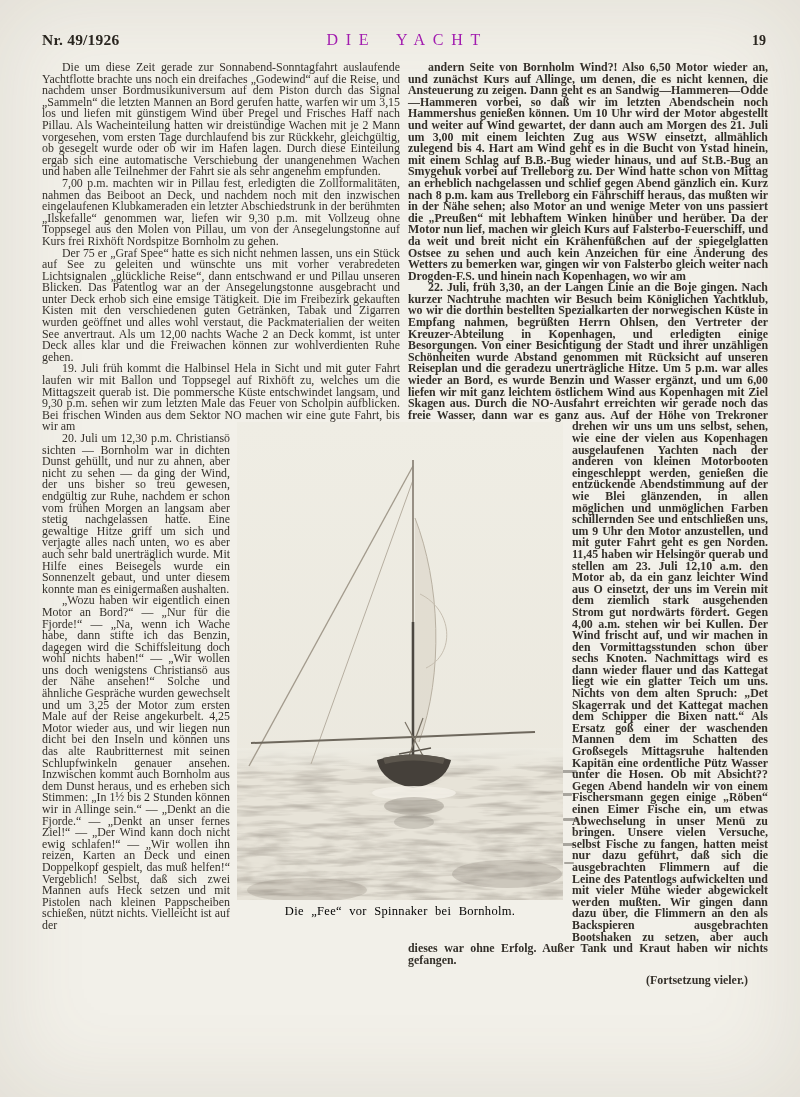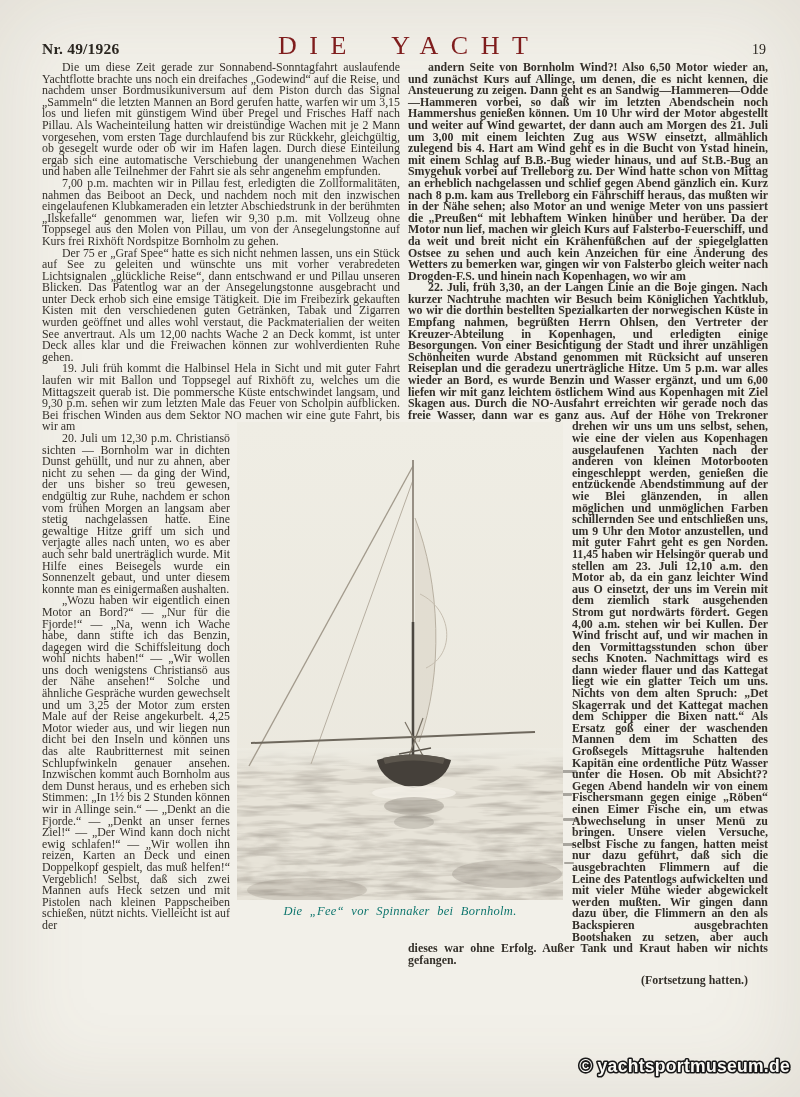--- a/index.html
+++ b/index.html
@@ -21,27 +21,27 @@
     position: absolute; left: 42px; right: 34px; top: 31px;
     display: flex; align-items: baseline;
   }
   #issue {
     width: 180px;
     font-size: 15.5px; font-weight: bold; letter-spacing: 0.2px;
     color: #2a2620;
   }
   #masthead {
     flex: 1; text-align: center;
-    font-size: 26px; letter-spacing: 0.48em; word-spacing: 0.55em;
-    color: #7f1d1d;
+    font-size: 16px; letter-spacing: 0.48em; word-spacing: 0.55em;
+    color: #a21caf;
     padding-left: 0.4em; 
   }
   #pagenum {
     width: 180px; text-align: right;
-    font-size: 14px; color: #2a2620;
+    font-size: 14px; color: #2a2620; font-weight: bold;
   }
   
   #columns {
     position: absolute; left: 42px; top: 62px; width: 726px;
     display: flex; gap: 8px;
     z-index: 2;
   }
   .col {
     font-size: 11.9px; line-height: 11.6px;
     text-align: justify;
@@ -64,23 +64,22 @@
   }
   
   #photo {
     position: absolute; left: 237px; top: 422px;
     width: 326px; height: 478px;
     z-index: 1;
   }
   #caption {
     position: absolute; left: 237px; top: 904px; width: 326px;
     text-align: center;
-    font-style: italic;
     font-size: 12.5px; letter-spacing: 0.3px; word-spacing: 4px;
-    color: #0f766e;
+    color: #000000;
     z-index: 2;
   }
   
   .speck {
     position: absolute; background: #4e4a42; opacity: 0.45;
     border-radius: 1px;
   }
   
   #watermark {
     position: absolute; right: 6px; bottom: 12px;
@@ -107,21 +106,21 @@
       <p>Der 75 er „Graf Spee“ hatte es sich nicht nehmen lassen, uns ein Stück auf See zu geleiten und wünschte uns mit vorher verabredeten Lichtsignalen „glückliche Reise“, dann entschwand er und Pillau unseren Blicken. Das Patentlog war an der Ansegelungstonne ausgebracht und unter Deck erhob sich eine emsige Tätigkeit. Die im Freibezirk gekauften Kisten mit den verschiedenen guten Getränken, Tabak und Zigarren wurden geöffnet und alles wohl verstaut, die Packmaterialien der weiten See anvertraut. Als um 12,00 nachts Wache 2 an Deck kommt, ist unter Deck alles klar und die Freiwachen können zur wohlverdienten Ruhe gehen.</p>
       <p>19. Juli früh kommt die Halbinsel Hela in Sicht und mit guter Fahrt laufen wir mit Ballon und Toppsegel auf Rixhöft zu, welches um die Mittagszeit querab ist. Die pommersche Küste entschwindet langsam, und 9,30 p.m. sehen wir zum letzten Male das Feuer von Scholpin aufblicken. Bei frischen Winden aus dem Sektor NO machen wir eine gute Fahrt, bis wir am</p>
       <p>20. Juli um 12,30 p.m. Christiansö sichten — Bornholm war in dichten Dunst gehüllt, und nur zu ahnen, aber nicht zu sehen — da ging der Wind, der uns bisher so treu gewesen, endgültig zur Ruhe, nachdem er schon vom frühen Morgen an langsam aber stetig nachgelassen hatte. Eine gewaltige Hitze griff um sich und verjagte alles nach unten, wo es aber auch sehr bald unerträglich wurde. Mit Hilfe eines Beisegels wurde ein Sonnenzelt gebaut, und unter diesem konnte man es einigermaßen aushalten.</p>
       <p>„Wozu haben wir eigentlich einen Motor an Bord?“ — „Nur für die Fjorde!“ — „Na, wenn ich Wache habe, dann stifte ich das Benzin, dagegen wird die Schiffsleitung doch wohl nichts haben!“ — „Wir wollen uns doch wenigstens Christiansö aus der Nähe ansehen!“ Solche und ähnliche Gespräche wurden gewechselt und um 3,25 der Motor zum ersten Male auf der Reise angekurbelt. 4,25 Motor wieder aus, und wir liegen nun dicht bei den Inseln und können uns das alte Raubritternest mit seinen Schlupfwinkeln genauer ansehen. Inzwischen kommt auch Bornholm aus dem Dunst heraus, und es erheben sich Stimmen: „In 1½ bis 2 Stunden können wir in Allinge sein.“ — „Denkt an die Fjorde.“ — „Denkt an unser fernes Ziel!“ — „Der Wind kann doch nicht ewig schlafen!“ — „Wir wollen ihn reizen, Karten an Deck und einen Doppelkopf gespielt, das muß helfen!“ Vergeblich! Selbst, daß sich zwei Mannen aufs Heck setzen und mit Pistolen nach kleinen Pappscheiben schießen, nützt nichts. Vielleicht ist auf der</p>
     </div>
     <div class="col" id="col-right">
       <div class="push-right"></div>
       <div class="block-right"></div>
       <p>andern Seite von Bornholm Wind?! Also 6,50 Motor wieder an, und zunächst Kurs auf Allinge, um denen, die es nicht kennen, die Ansteuerung zu zeigen. Dann geht es an Sandwig—Hammeren—Odde—Hammeren vorbei, so daß wir im letzten Abendschein noch Hammershus genießen können. Um 10 Uhr wird der Motor abgestellt und weiter auf Wind gewartet, der dann auch am Morgen des 21. Juli um 3,00 mit einem leichten Zug aus WSW einsetzt, allmählich zulegend bis 4. Hart am Wind geht es in die Bucht von Ystad hinein, mit einem Schlag auf B.B.-Bug wieder hinaus, und auf St.B.-Bug an Smygehuk vorbei auf Trelleborg zu. Der Wind hatte schon von Mittag an erheblich nachgelassen und schlief gegen Abend gänzlich ein. Kurz nach 8 p.m. kam aus Trelleborg ein Fährschiff heraus, das mußten wir in der Nähe sehen; also Motor an und wenige Meter von uns passiert die „Preußen“ mit lebhaftem Winken hinüber und herüber. Da der Motor nun lief, machen wir gleich Kurs auf Falsterbo-Feuerschiff, und da weit und breit nicht ein Krähenfüßchen auf der spiegelglatten Ostsee zu sehen und auch kein Anzeichen für eine Änderung des Wetters zu bemerken war, gingen wir von Falsterbo gleich weiter nach Drogden-F.S. und hinein nach Kopenhagen, wo wir am</p>
       <p>22. Juli, früh 3,30, an der Langen Linie an die Boje gingen. Nach kurzer Nachtruhe machten wir Besuch beim Königlichen Yachtklub, wo wir die dorthin bestellten Spezialkarten der norwegischen Küste in Empfang nahmen, begrüßten Herrn Ohlsen, den Vertreter der Kreuzer-Abteilung in Kopenhagen, und erledigten einige Besorgungen. Von einer Besichtigung der Stadt und ihrer unzähligen Schönheiten wurde Abstand genommen mit Rücksicht auf unseren Reiseplan und die geradezu unerträgliche Hitze. Um 5 p.m. war alles wieder an Bord, es wurde Benzin und Wasser ergänzt, und um 6,00 liefen wir mit ganz leichtem östlichem Wind aus Kopenhagen mit Ziel Skagen aus. Durch die NO-Ausfahrt erreichten wir gerade noch das freie Wasser, dann war es ganz aus. Auf der Höhe von Trekroner drehen wir uns um uns selbst, sehen, wie eine der vielen aus Kopenhagen ausgelaufenen Yachten nach der anderen von kleinen Motorbooten eingeschleppt werden, genießen die entzückende Abendstimmung auf der wie Blei glänzenden, in allen möglichen und unmöglichen Farben schillernden See und entschließen uns, um 9 Uhr den Motor anzustellen, und mit guter Fahrt geht es gen Norden. 11,45 haben wir Helsingör querab und stellen am 23. Juli 12,10 a.m. den Motor ab, da ein ganz leichter Wind aus O einsetzt, der uns im Verein mit dem ziemlich stark ausgehenden Strom gut nordwärts fördert. Gegen 4,00 a.m. stehen wir bei Kullen. Der Wind frischt auf, und wir machen in den Vormittagsstunden schon über sechs Knoten. Nachmittags wird es dann wieder flauer und das Kattegat liegt wie ein glatter Teich um uns. Nichts von dem alten Spruch: „Det Skagerrak und det Kattegat machen dem Schipper die Bixen natt.“ Als Ersatz goß einer der waschenden Mannen dem im Schatten des Großsegels Mittagsruhe haltenden Kapitän eine ordentliche Pütz Wasser unter die Hosen. Ob mit Absicht?? Gegen Abend handeln wir von einem Fischersmann gegen einige „Röben“ einen Eimer Fische ein, um etwas Abwechselung in unser Menü zu bringen. Unsere vielen Versuche, selbst Fische zu fangen, hatten meist nur dazu geführt, daß sich die ausgebrachten Flimmern auf die Leine des Patentlogs aufwickelten und mit vieler Mühe wieder abgewickelt werden mußten. Wir gingen dann dazu über, die Flimmern an den als Backspieren ausgebrachten Bootshaken zu setzen, aber auch dieses war ohne Erfolg. Außer Tank und Kraut haben wir nichts gefangen.</p>
-      <p class="continuation">(Fortsetzung hatten.)</p>
+      <p class="continuation">(Fortsetzung vieler.)</p>
     </div>
   </div>
 
   <div id="photo">
     <svg width="326" height="478" viewBox="0 0 326 478">
       <defs>
         <filter id="seaNoise" x="0" y="0" width="100%" height="100%">
           <feTurbulence type="fractalNoise" baseFrequency="0.02 0.16" numOctaves="3" seed="11" result="t"></feTurbulence>
           <feColorMatrix in="t" type="matrix" values="0 0 0 0 0.30  0 0 0 0 0.27  0 0 0 0 0.23  0 0 0 2.2 -0.95"></feColorMatrix>
         </filter>
@@ -175,19 +174,14 @@
   </div>
 
   <div id="caption">Die „Fee“ vor Spinnaker bei Bornholm.</div>
 
   <div class="speck" style="left:562px; top:770px; width:15px; height:3px;"></div>
   <div class="speck" style="left:560px; top:793px; width:12px; height:3px;"></div>
   <div class="speck" style="left:563px; top:818px; width:16px; height:3px;"></div>
   <div class="speck" style="left:561px; top:843px; width:13px; height:3px;"></div>
   <div class="speck" style="left:564px; top:862px; width:10px; height:2px;"></div>
 
-  <div id="watermark">
-    <svg width="250" height="30" viewBox="0 0 250 30">
-      <text x="246" y="21" text-anchor="end" font-family="Liberation Sans, DejaVu Sans, sans-serif" font-size="17.5" font-weight="bold" letter-spacing="0.3" fill="#fbfaf6" stroke="#181818" stroke-width="3.2" stroke-linejoin="round" paint-order="stroke">© yachtsportmuseum.de</text>
-    </svg>
-  </div>
 
 </div>
 
 </body></html>

